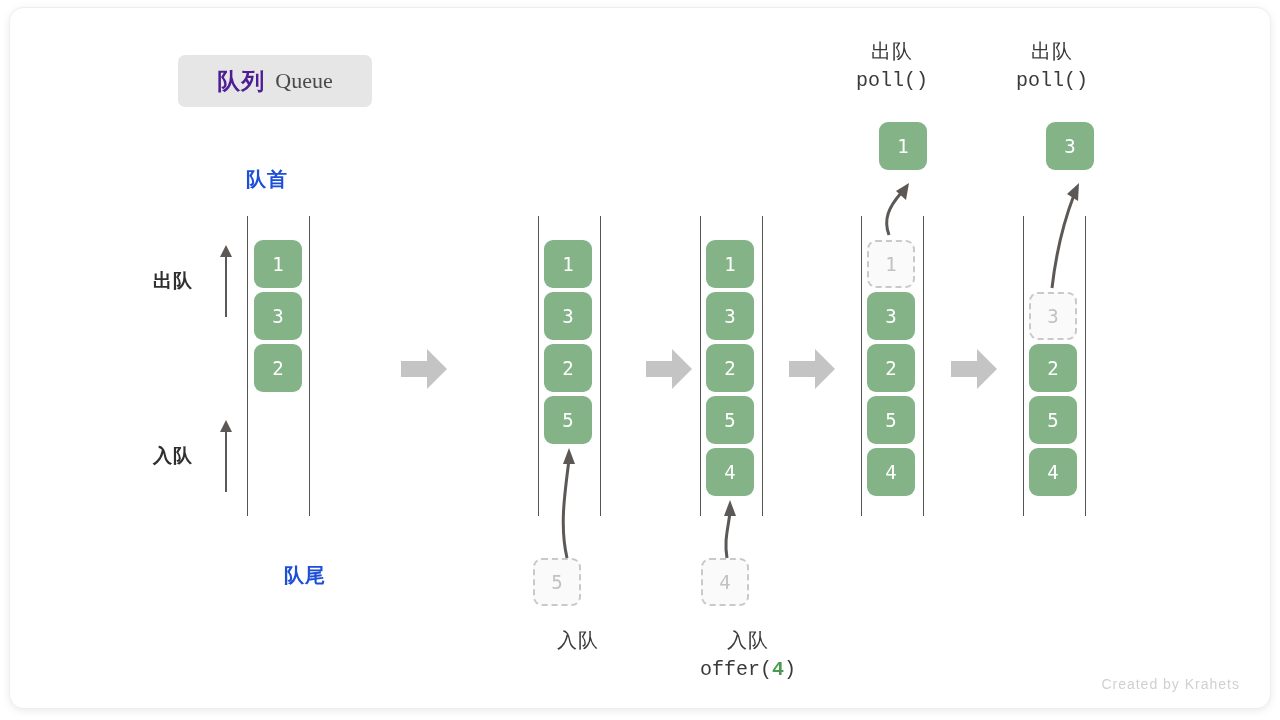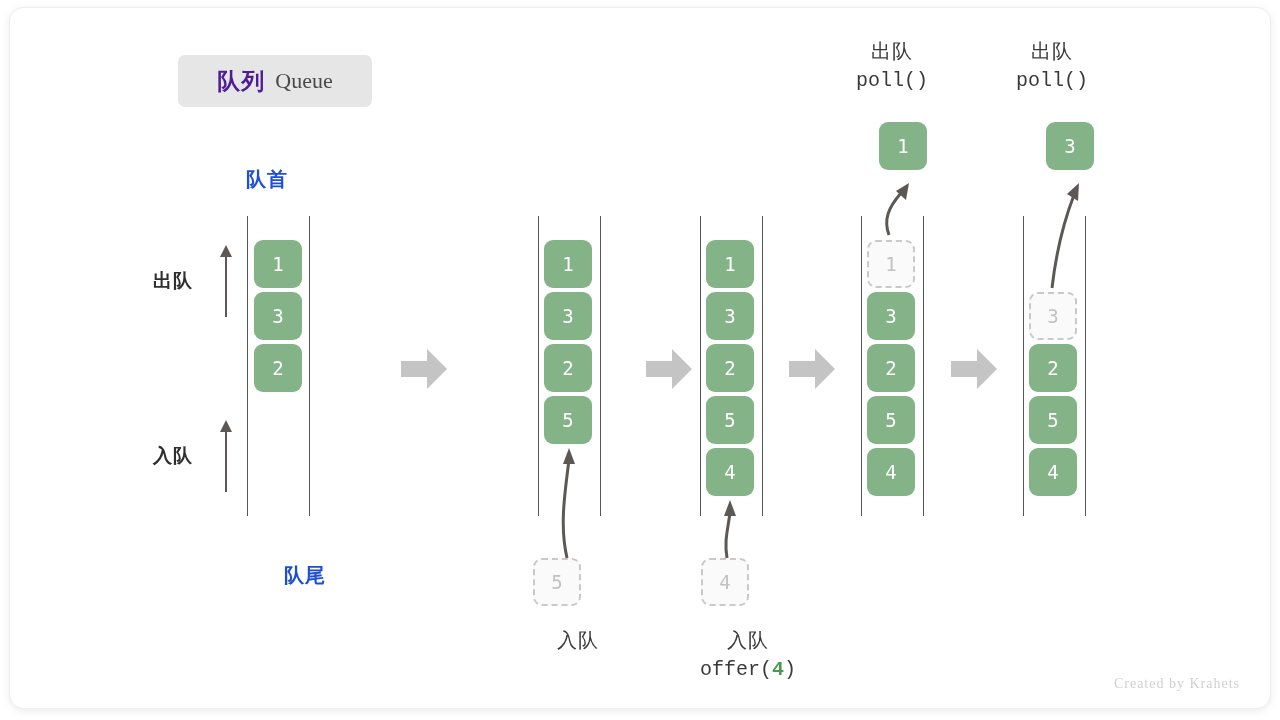--- a/index.html
+++ b/index.html
@@ -49,21 +49,21 @@
   .curve{position:absolute;pointer-events:none;}
 
   
   .opLabel{position:absolute;text-align:center;white-space:nowrap;}
   .opLabel .l1{font-size:20px;color:#3a3a3a;letter-spacing:1px;line-height:30px;}
   .opLabel .l2{font-size:20px;color:#3a3a3a;line-height:30px;
         font-family:Liberation Mono, monospace;}
   .opLabel .num{color:#4a9a52;font-weight:bold;}
 
   #watermark{position:absolute;right:30px;bottom:16px;font-size:14px;color:#d0d0d0;
-        font-family:Liberation Serif, serif;letter-spacing:1px;}
+        font-family:Liberation Sans, sans-serif;letter-spacing:1px;}
 </style>
 </head>
 <body>
 
 <div id="card">
 
   <div id="title-badge">
     <span class="cn">队列</span>
     <span class="en">Queue</span>
   </div>

